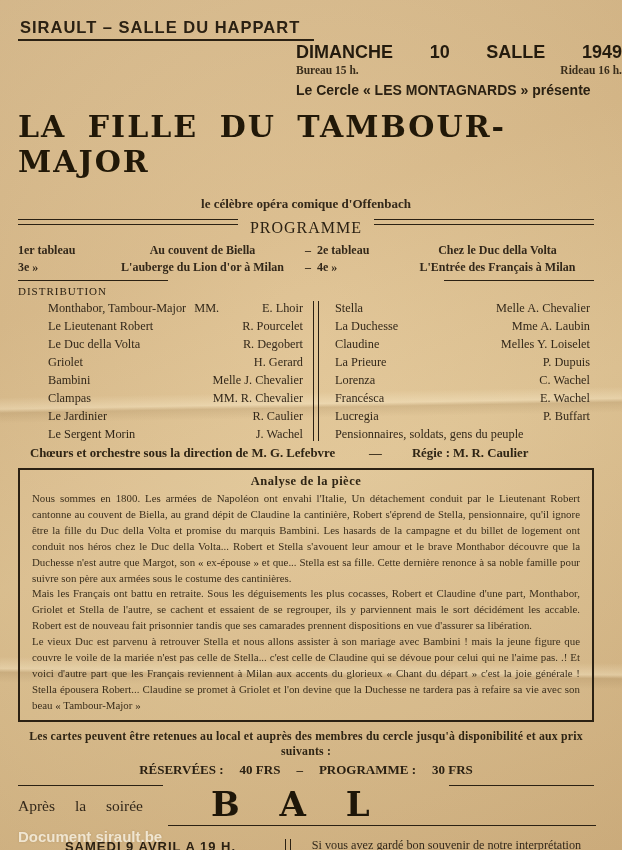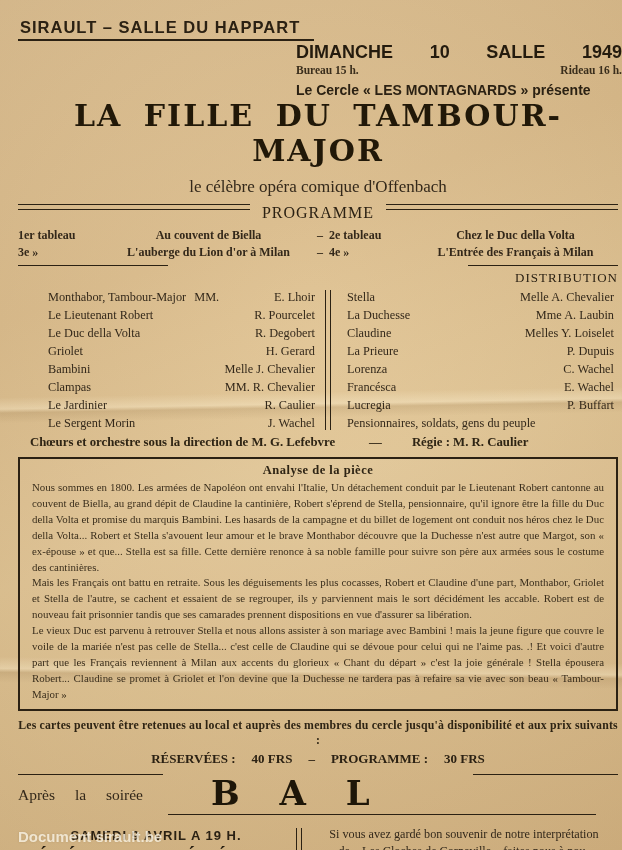--- a/index.html
+++ b/index.html
@@ -6,57 +6,57 @@
   .page{
     position:relative;
     width:622px;height:850px;
     background:
       radial-gradient(ellipse 120% 100% at 50% 40%, rgba(255,240,205,0.15), rgba(120,85,40,0.18)),
       linear-gradient(160deg,#dcbf92 0%, #d9ba8a 30%, #e0c494 55%, #d5b584 100%);
     overflow:hidden;
     font-family:"Liberation Serif", serif;
     color:#33281a;
     box-sizing:border-box;
-    padding:12px 4px 0 18px;
+    padding:12px 28px 0 18px;
   }
   .crease{position:absolute;left:0;width:100%;height:26px;pointer-events:none;z-index:0;
     background:linear-gradient(180deg, rgba(0,0,0,0) 0%, rgba(255,244,215,0.35) 45%, rgba(110,80,40,0.12) 60%, rgba(0,0,0,0) 100%);}
   .crease.c1{top:392px;transform:rotate(-1deg);}
   .crease.c2{top:660px;transform:rotate(0.6deg);}
   .content{position:relative;z-index:1;}
 
   
   .venue{font-family:"Liberation Sans",sans-serif;font-weight:700;font-size:16.5px;
     letter-spacing:1px;color:#2b2113;border-bottom:2.5px solid #2b2113;
     display:inline-block;padding:0 14px 2px 2px;margin-top:6px;}
   .head-right{width:326px;margin-left:278px;margin-top:1px;}
   .date-row{display:flex;justify-content:space-between;font-family:"Liberation Sans",sans-serif;
     font-weight:700;font-size:18px;color:#241b0e;}
   .times-row{display:flex;justify-content:space-between;font-size:11.5px;font-weight:700;color:#3a2e1c;margin-top:1px;}
   .presenter{font-family:"Liberation Sans",sans-serif;font-weight:700;font-size:14px;color:#2b2113;margin-top:6px;}
 
   
   .main-title{font-family:"DejaVu Serif",serif;font-weight:700;font-size:30px;
-    letter-spacing:2px;word-spacing:9px;text-align:center;color:#211808;}
-  .subtitle{text-align:center;font-weight:400;font-size:17px;margin-top:9px;color:#33281a;}
+    letter-spacing:2px;word-spacing:9px;color:#211808;margin-top:11px;}
+  .subtitle{text-align:center;font-weight:700;font-size:13px;margin-top:17px;color:#33281a;}
 
   
   .prog-head{display:flex;align-items:flex-start;margin-top:7px;}
   .dline{flex:1;height:4px;border-top:1.6px solid #2b2113;border-bottom:1.6px solid #2b2113;}
   .prog-head .label{padding:0 12px;font-size:16px;letter-spacing:1px;color:#2b2113;}
   .prog-rows{margin-top:5px;}
   .prog-row{display:grid;grid-template-columns:88px 1fr 18px 84px 1fr;
     font-weight:700;font-size:12px;line-height:17px;color:#33281a;}
   .prog-row .place{text-align:center;}
   .prog-row .dash{text-align:center;}
   .partial-rules{display:flex;justify-content:space-between;margin-top:4px;}
   .partial-rules .rl{width:150px;border-top:1.6px solid #2b2113;}
 
   
-  .dist-head{text-align:right;font-size:13px;letter-spacing:1px;margin-top:4px;color:#2b2113;}
+  .dist-head{text-align:left;font-size:11px;letter-spacing:1px;margin-top:4px;color:#2b2113;}
   .dist-cols{display:flex;margin-top:2px;}
   .dist-col{flex:1;display:flex;flex-direction:column;}
   .dist-col.left{padding:0 8px 0 30px;}
   .dist-col.right{padding:0 4px 0 14px;}
   .col-divider{width:4px;border-left:1.6px solid #2b2113;border-right:1.6px solid #2b2113;margin:2px 2px;}
   .cast-row{display:flex;font-size:12.3px;line-height:18px;color:#33281a;align-items:flex-end;}
   .cast-row .mid{margin-left:8px;}
   .cast-row .spacer{flex:1;}
   .cast-footer{font-size:12.3px;line-height:18px;color:#33281a;}
   .direction-line{display:flex;font-weight:700;font-size:12.8px;margin-top:3px;padding:0 12px;color:#2e2414;}

